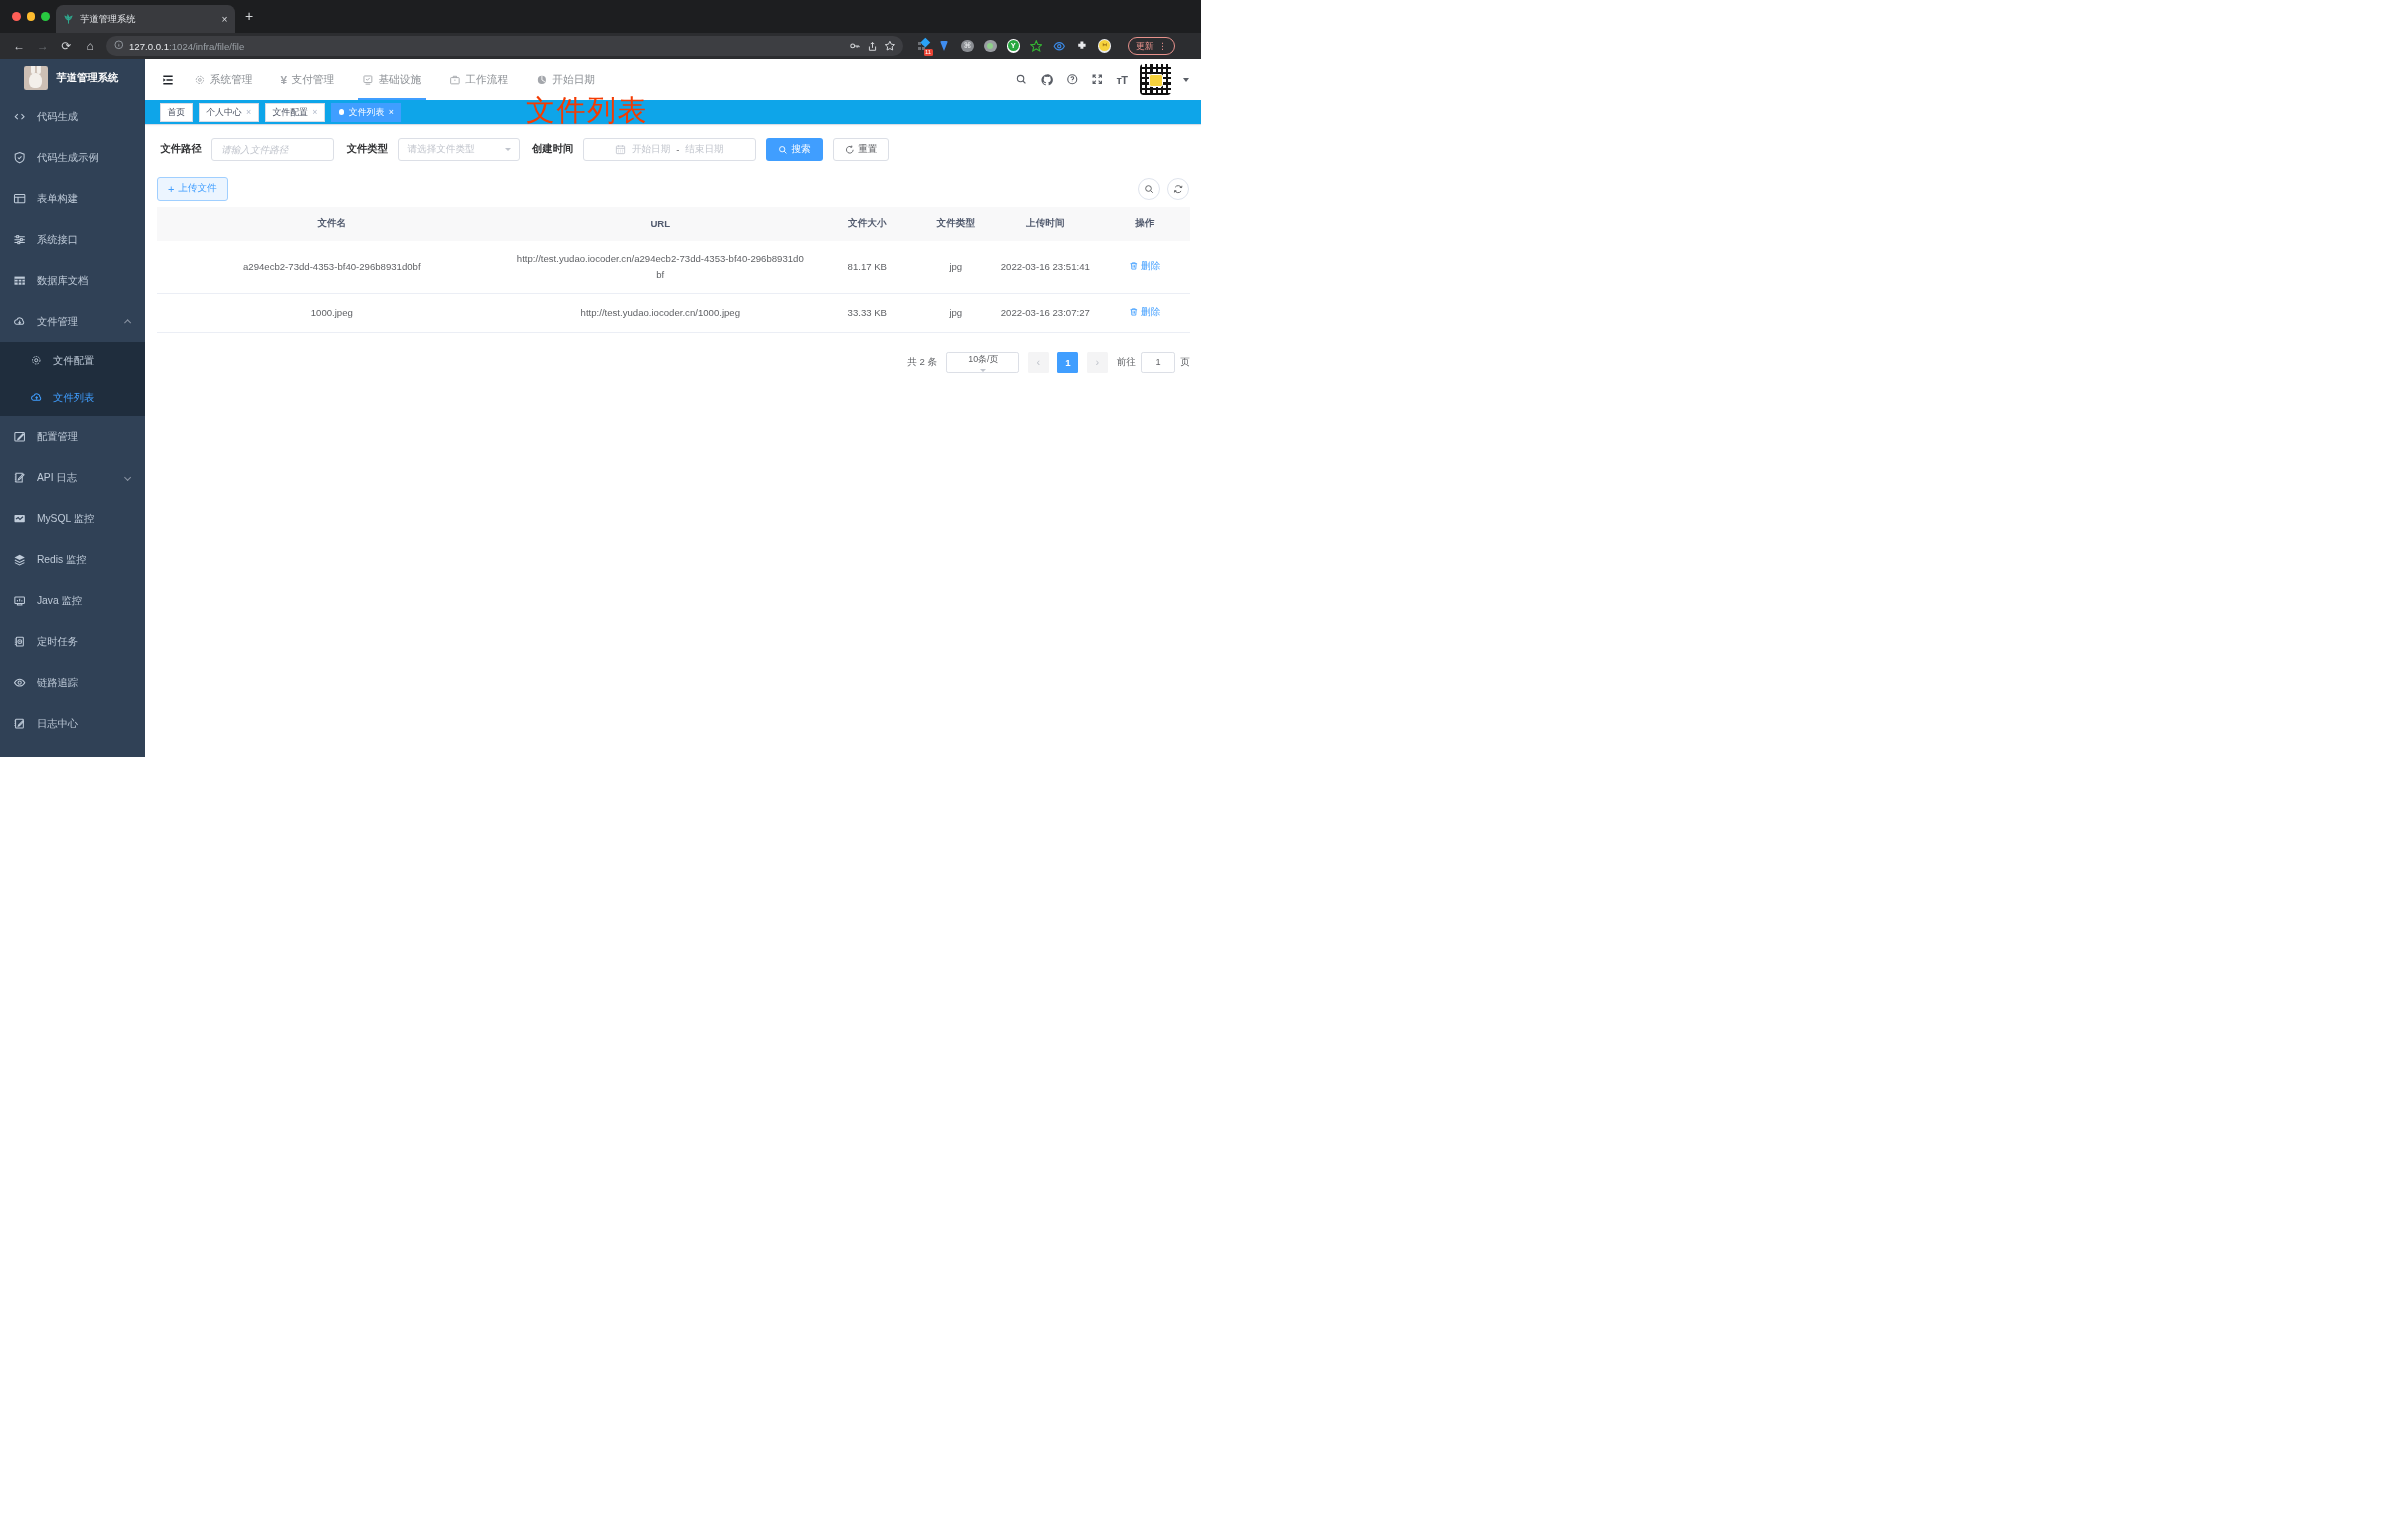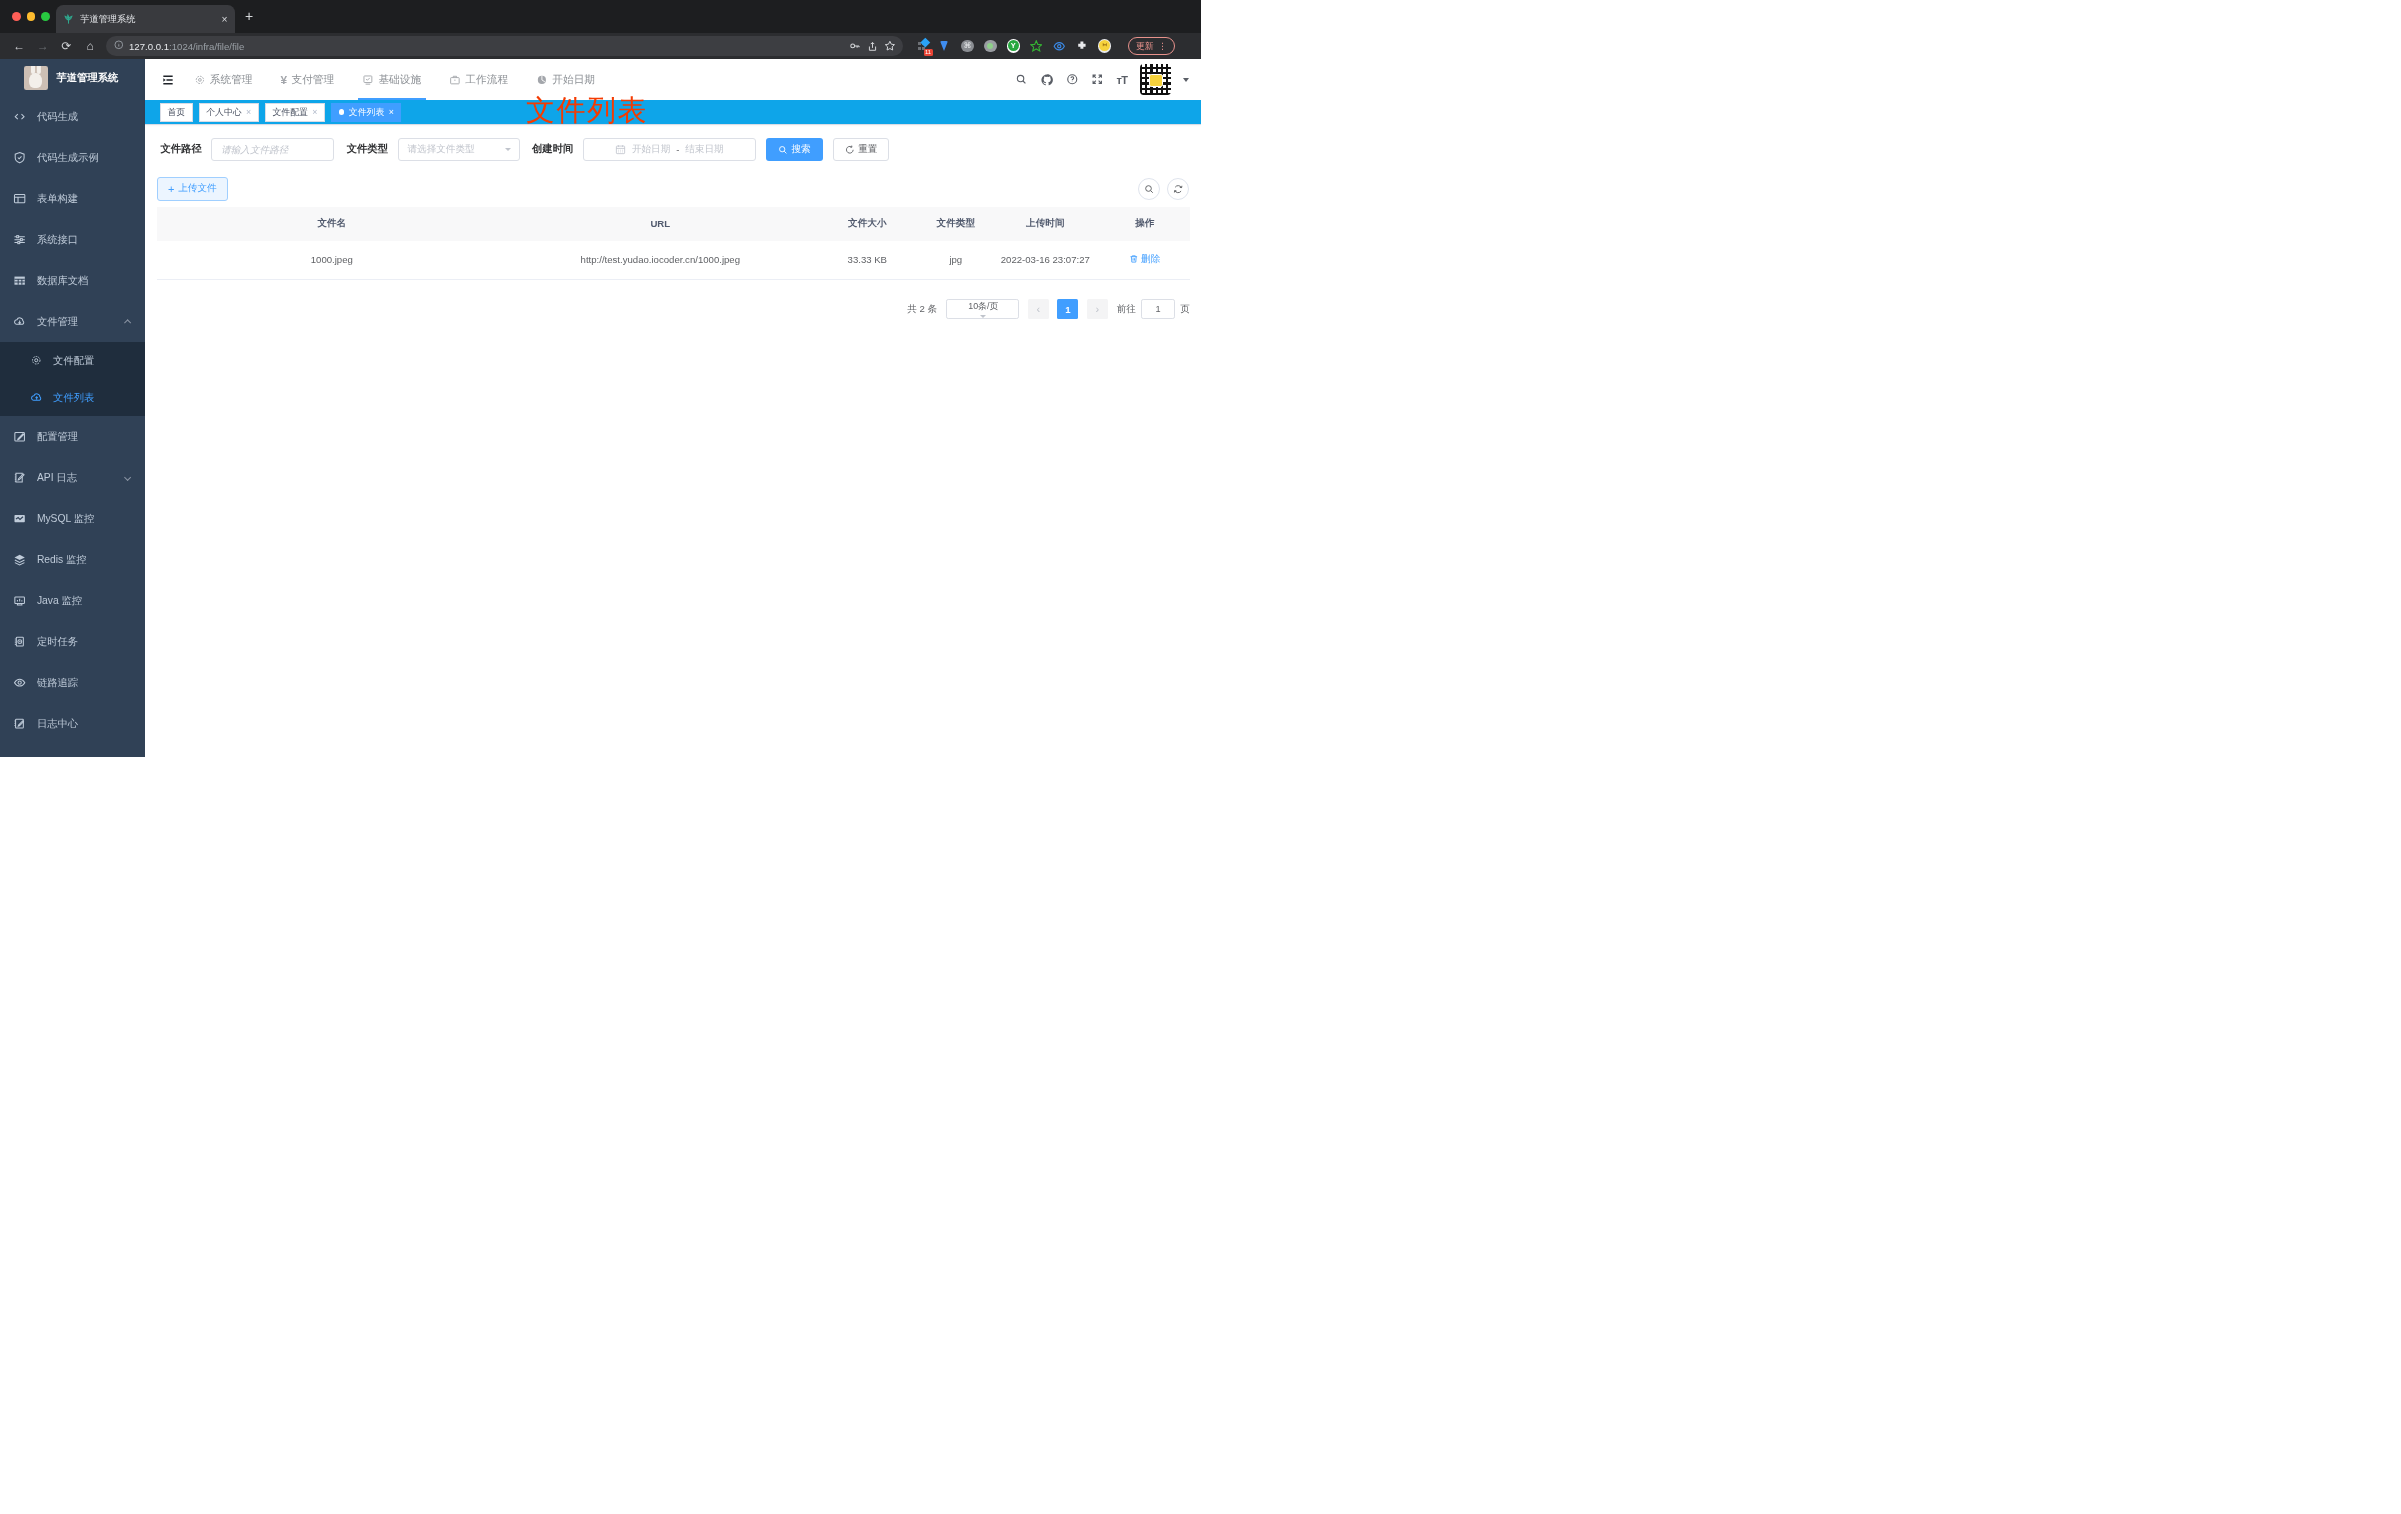--- a/index.html
+++ b/index.html
@@ -566,20 +566,33 @@
               <th>文件名</th>
               <th>URL</th>
               <th>文件大小</th>
               <th>文件类型</th>
               <th>上传时间</th>
               <th>操作</th>
             </tr>
           </thead>
           <tbody>
             <tr>
+              <td>a294ecb2-73dd-4353-bf40-296b8931d0bf</td>
+              <td>http://test.yudao.iocoder.cn/a294ecb2-73dd-4353-bf40-296b8931d0bf</td>
+              <td>81.17 KB</td>
+              <td>jpg</td>
+              <td>2022-03-16 23:51:41</td>
+              <td><span class="del">
+                    <svg width="9.6" height="9.6" viewBox="0 0 16 16">
+                      <path d="M2.5 4.5h11M5.5 4.5V3h5v1.5M4 4.5l.7 9h6.6l.7-9M6.8 7v4M9.2 7v4"></path>
+                    </svg>
+                    <span>删除</span>
+                  </span></td>
+            </tr>
+            <tr>
               <td>1000.jpeg</td>
               <td>http://test.yudao.iocoder.cn/1000.jpeg</td>
               <td>33.33 KB</td>
               <td>jpg</td>
               <td>2022-03-16 23:07:27</td>
               <td><span class="del">
                     <svg width="9.6" height="9.6" viewBox="0 0 16 16">
                       <path d="M2.5 4.5h11M5.5 4.5V3h5v1.5M4 4.5l.7 9h6.6l.7-9M6.8 7v4M9.2 7v4"></path>
                     </svg>
                     <span>删除</span>

